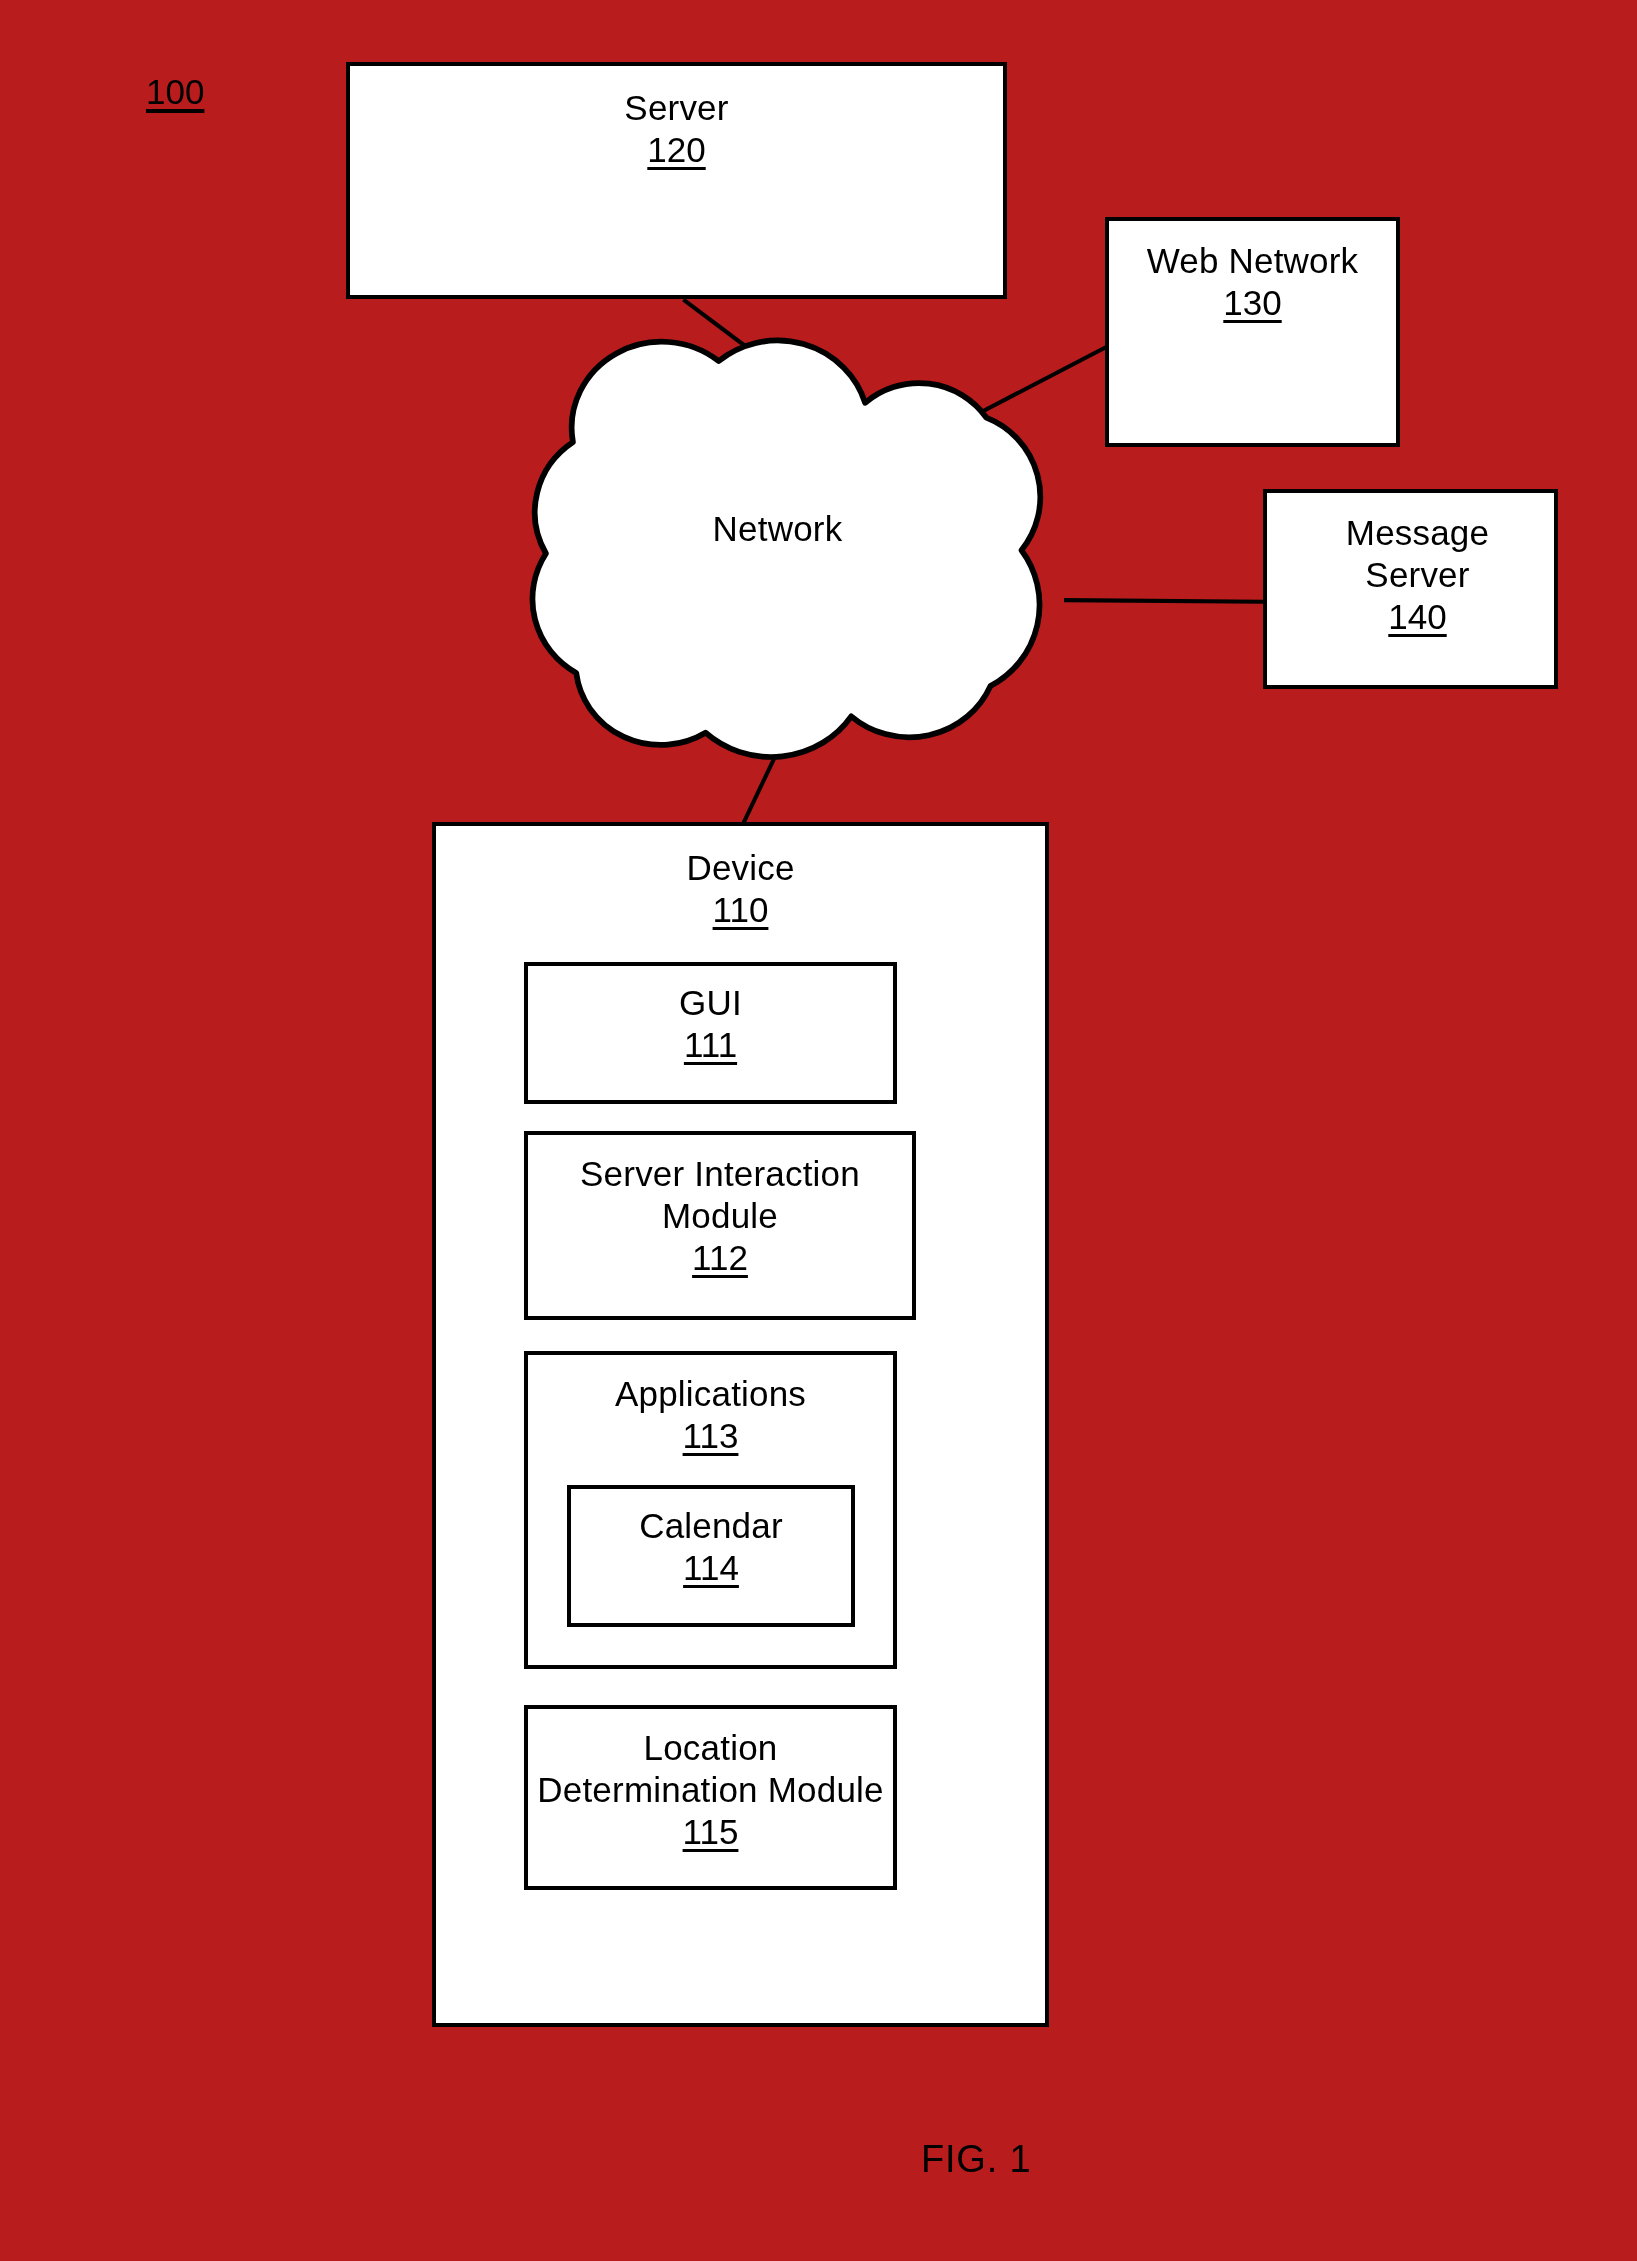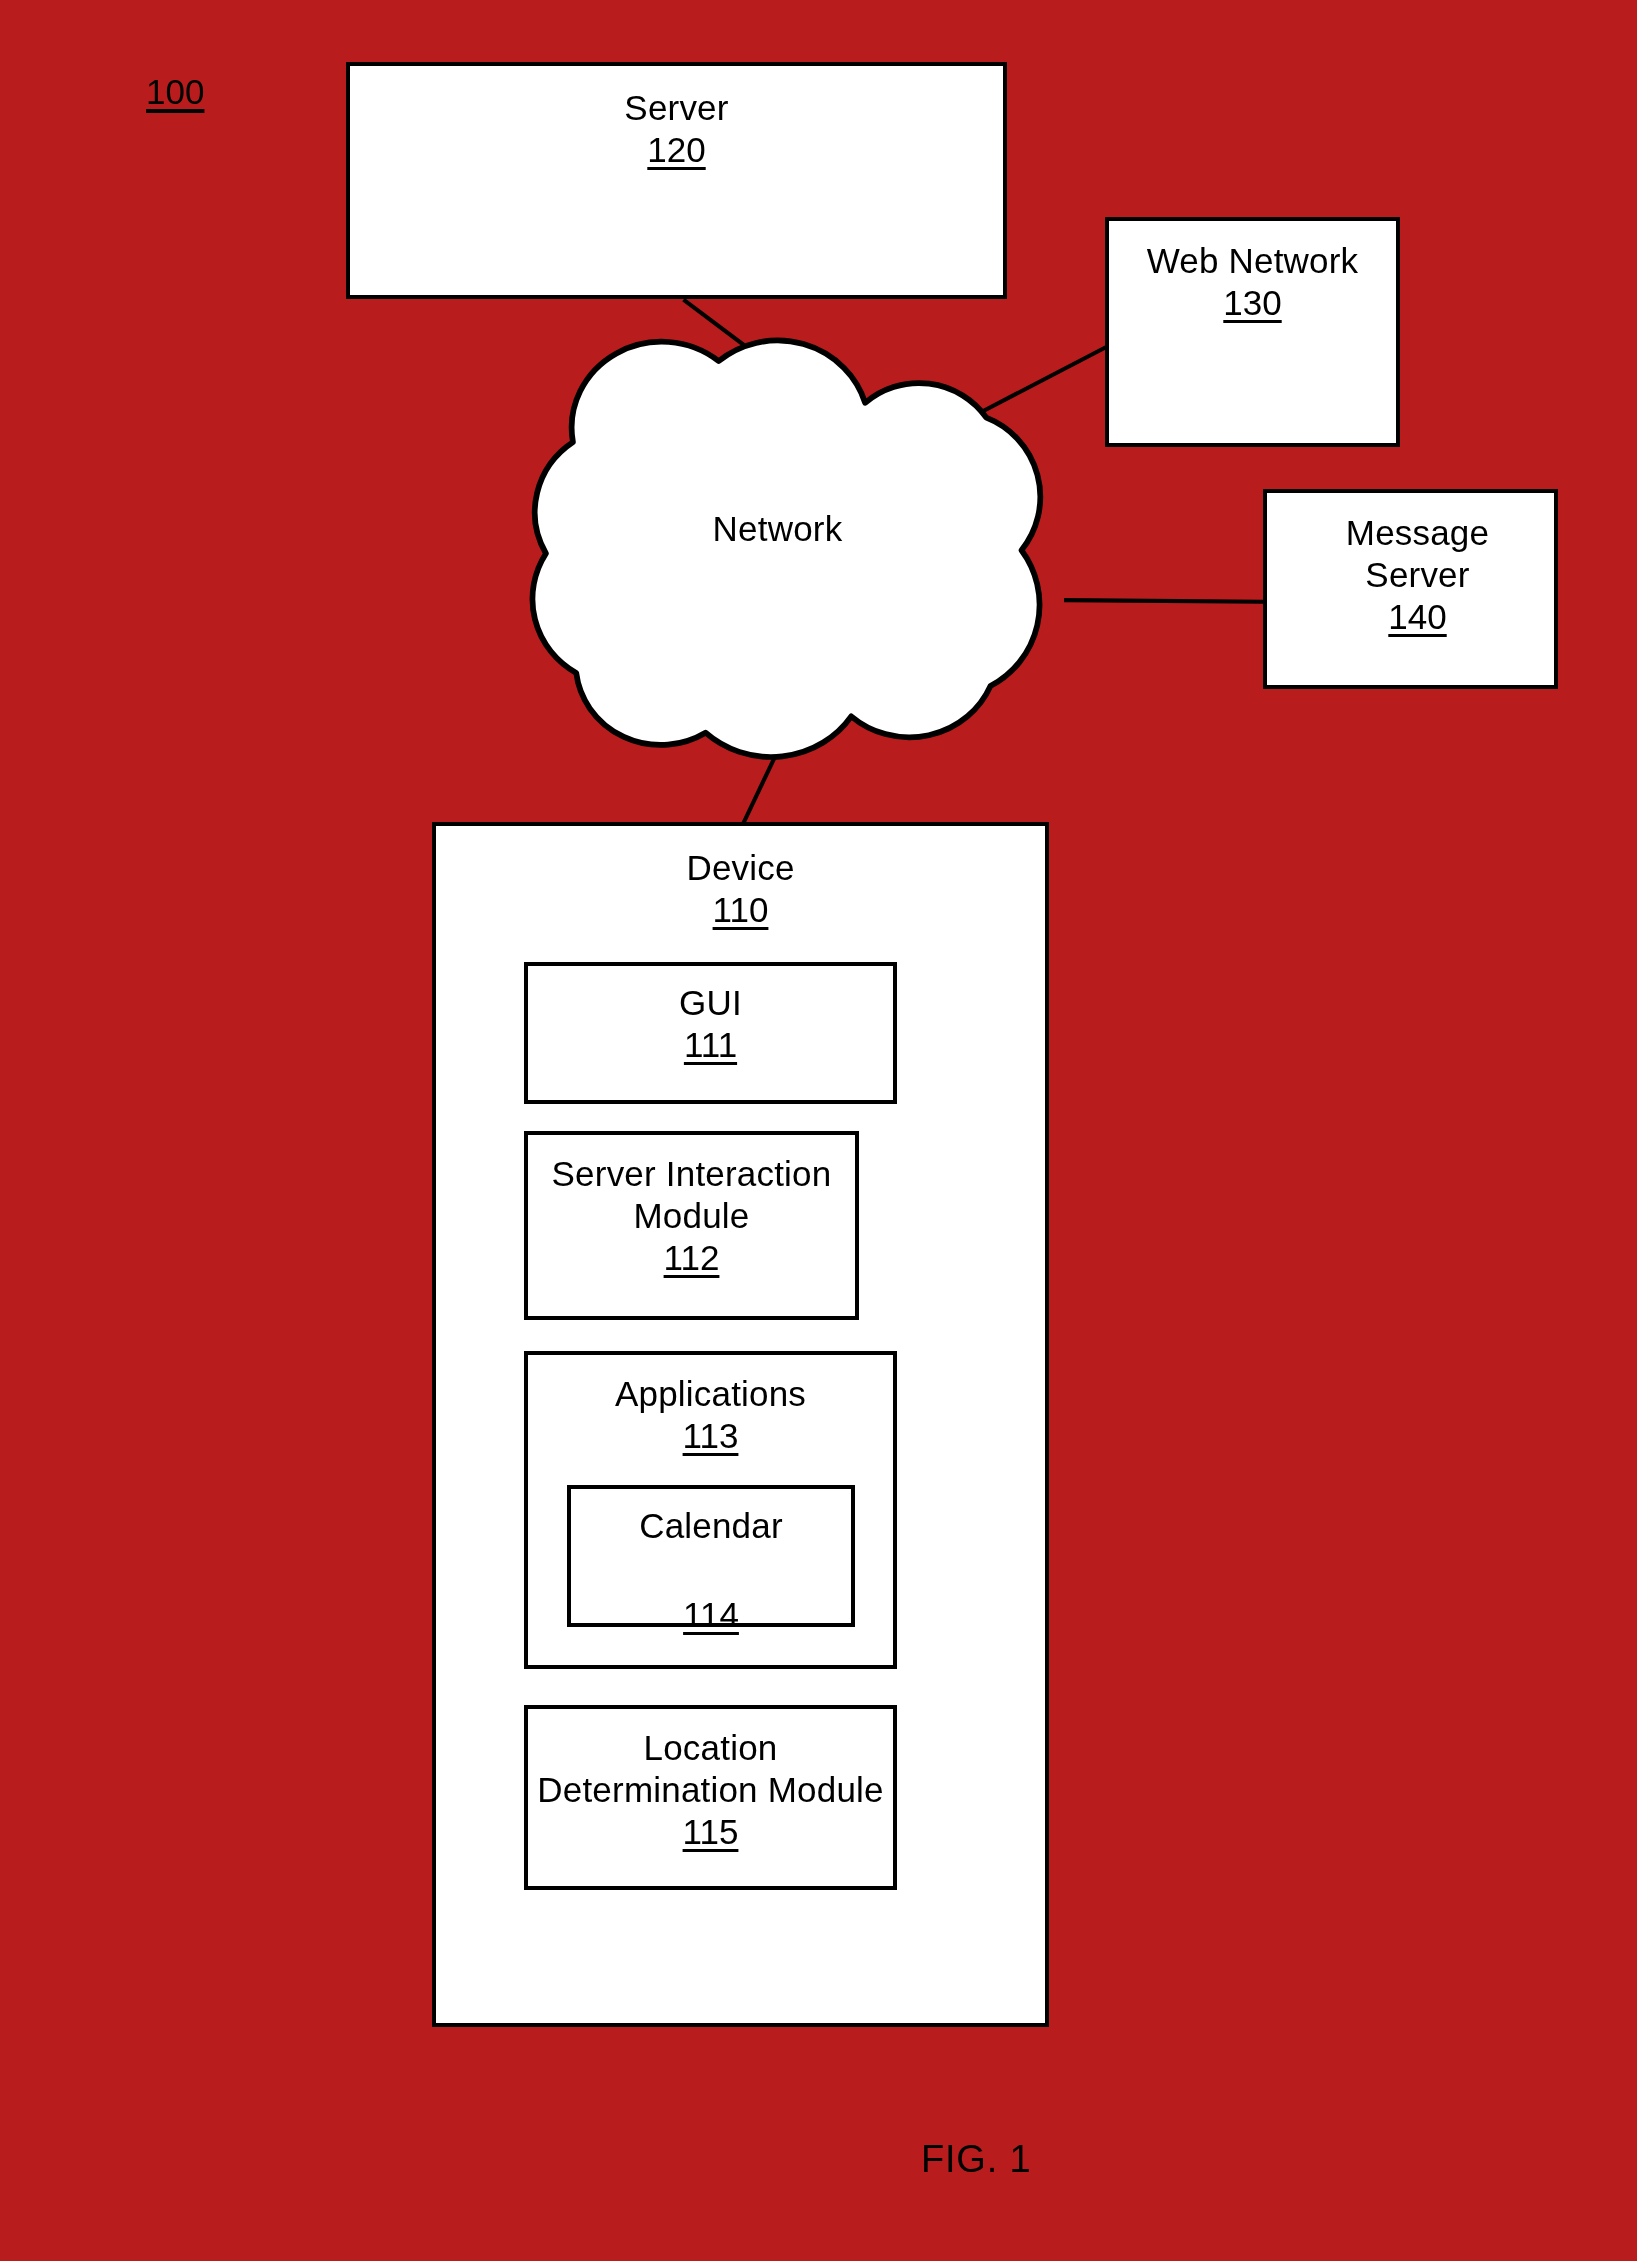--- a/index.html
+++ b/index.html
@@ -68,23 +68,23 @@
     width: 1637px;
     height: 2261px;
     pointer-events: none;
   }
   
   #server-box      { left: 346px;  top: 62px;   width: 661px;  height: 237px;  padding-top: 21px; }
   #web-server-box  { left: 1105px; top: 217px;  width: 295px;  height: 230px;  padding-top: 19px; }
   #message-server-box { left: 1263px; top: 489px; width: 295px; height: 200px; padding-top: 19px; padding-left: 14px; }
   #device-box      { left: 432px;  top: 822px; width: 617px;  height: 1205px; padding-top: 20.5px; }
   #gui-box         { left: 524px;  top: 962px; width: 373px;  height: 142px;  padding-top: 16.4px; }
-  #server-interaction-box { left: 524px; top: 1131px; width: 335px; height: 189px; padding-top: 18px; }
+  #server-interaction-box { left: 524px; top: 1131px; width: 392px; height: 189px; padding-top: 18px; }
   #applications-box{ left: 524px;  top: 1351px; width: 373px;  height: 318px;  padding-top: 18px; }
-  #calendar-box    { left: 567px;  top: 1485px; width: 288px;  height: 142px;  padding-top: 16.4px; gap: 47px; }
+  #calendar-box    { left: 567px;  top: 1485px; width: 288px;  height: 142px;  padding-top: 16.4px; }
   #location-box    { left: 524px;  top: 1705px; width: 373px;  height: 185px;  padding-top: 18px; }
   #figure-ref-100  { left: 146px;  top: 72px; }
   #fig-caption     { left: 921px; top: 2138px; }
   #cloud-label     { left: 491px;  top: 508px;  width: 573px; }
 </style>
 </head>
 <body>
 
 <div id="page">
 

